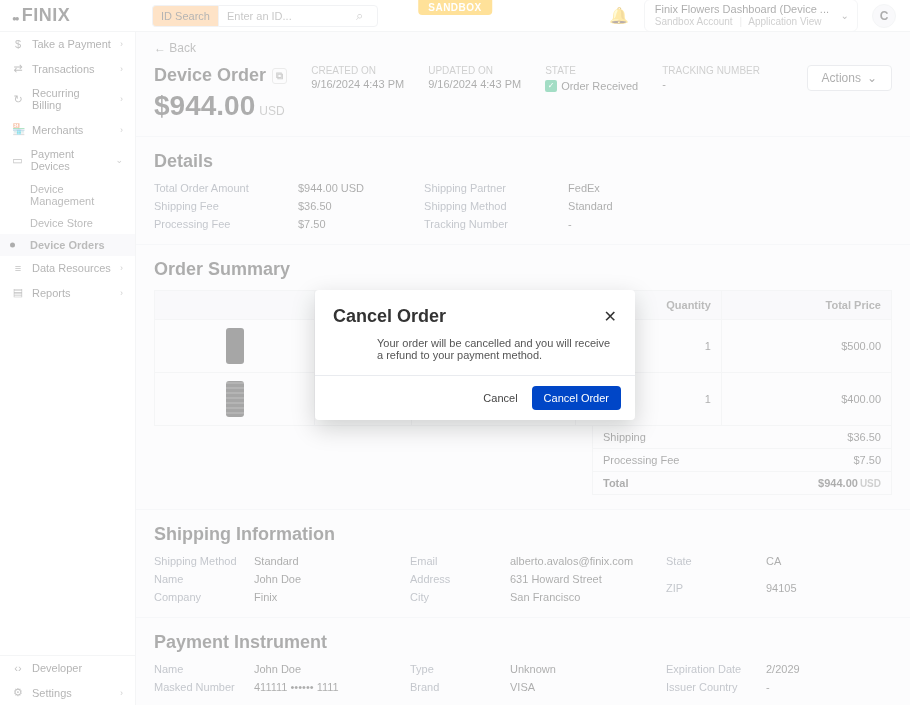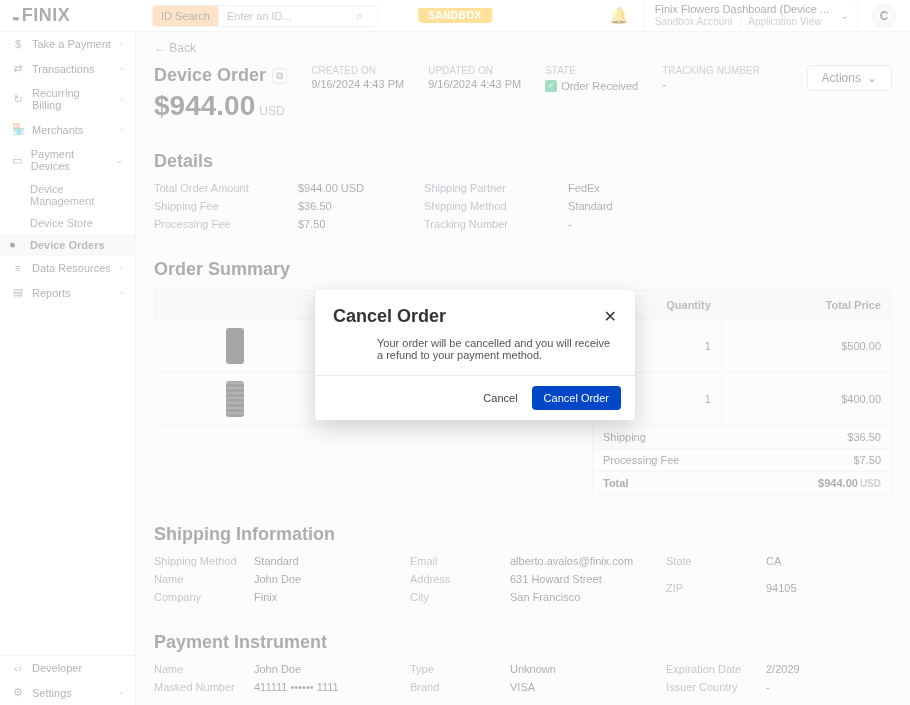--- a/index.html
+++ b/index.html
@@ -5,21 +5,21 @@
     * { box-sizing: border-box; margin: 0; padding: 0; }
     body { font-family: -apple-system, BlinkMacSystemFont, "Segoe UI", sans-serif; font-size: 13px; color: #333; background: #f7f8fa; width: 910px; height: 705px; overflow: hidden; position: relative; }
     .topbar { height: 32px; display: flex; align-items: center; background: #fff; border-bottom: 1px solid #e3e5e9; position: relative; }
     .logo { width: 136px; padding-left: 12px; font-weight: 700; font-size: 18px; letter-spacing: 0.5px; display: flex; align-items: center; }
     .logo-dots { margin-right: 4px; letter-spacing: -2px; }
     .bullet { font-size: 8px; line-height: 8px; }
     .search-wrap { display: flex; align-items: center; margin-left: 16px; }
     .search-tag { background: #fdba74; border: 1px solid #dcdfe4; border-right: none; border-radius: 4px 0 0 4px; padding: 4px 8px; font-size: 11px; color: #444; }
     .search-input { border: 1px solid #dcdfe4; border-radius: 0 4px 4px 0; padding: 4px 8px; width: 160px; font-size: 11px; color: #888; }
     .search-btn { margin-left: -22px; color: #888; }
-    .sandbox-pill { position: absolute; left: 50%; top: 8px; transform: translateX(-50%); background: #ffb400; color: #fff; font-size: 10px; font-weight: 700; padding: 2px 10px; border-radius: 0 0 4px 4px; letter-spacing: 0.5px; }
+    .sandbox-pill { position: absolute; left: 50%; top: 0; transform: translateX(-50%); background: #ffb400; color: #fff; font-size: 10px; font-weight: 700; padding: 2px 10px; border-radius: 0 0 4px 4px; letter-spacing: 0.5px; }
     .topbar-right { margin-left: auto; display: flex; align-items: center; gap: 14px; padding-right: 14px; }
     .bell { font-size: 16px; color: #444; }
     .account-box { border: 1px solid #e3e5e9; border-radius: 6px; padding: 3px 28px 3px 10px; position: relative; line-height: 1.2; }
     .account-app { font-size: 11px; color: #333; }
     .account-meta { font-size: 10px; color: #888; }
     .account-caret { position: absolute; right: 8px; top: 50%; transform: translateY(-50%); font-size: 10px; color: #666; }
     .avatar { width: 24px; height: 24px; border-radius: 50%; background: #f0f1f4; display: flex; align-items: center; justify-content: center; font-size: 12px; font-weight: 600; color: #333; border: 1px solid #e3e5e9; }
     .shell { display: flex; height: calc(705px - 32px); }
     .sidebar { width: 136px; background: #fff; border-right: 1px solid #e3e5e9; display: flex; flex-direction: column; font-size: 11px; }
     .side-item { display: flex; align-items: center; padding: 6px 12px; color: #444; gap: 8px; position: relative; }

